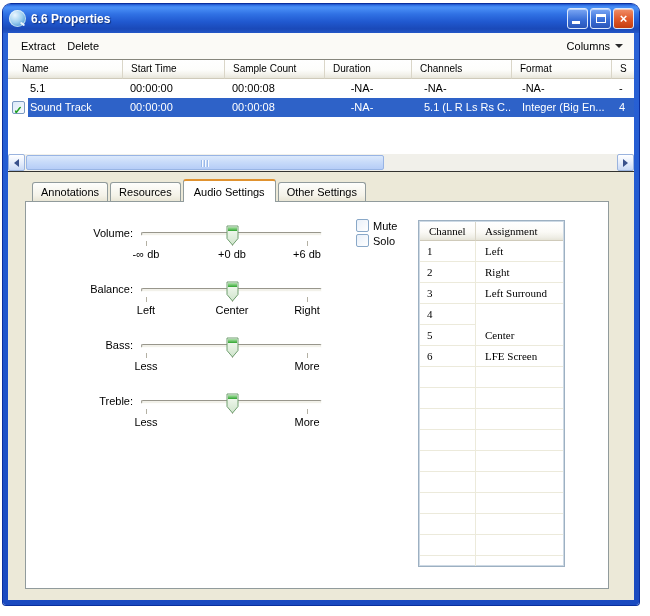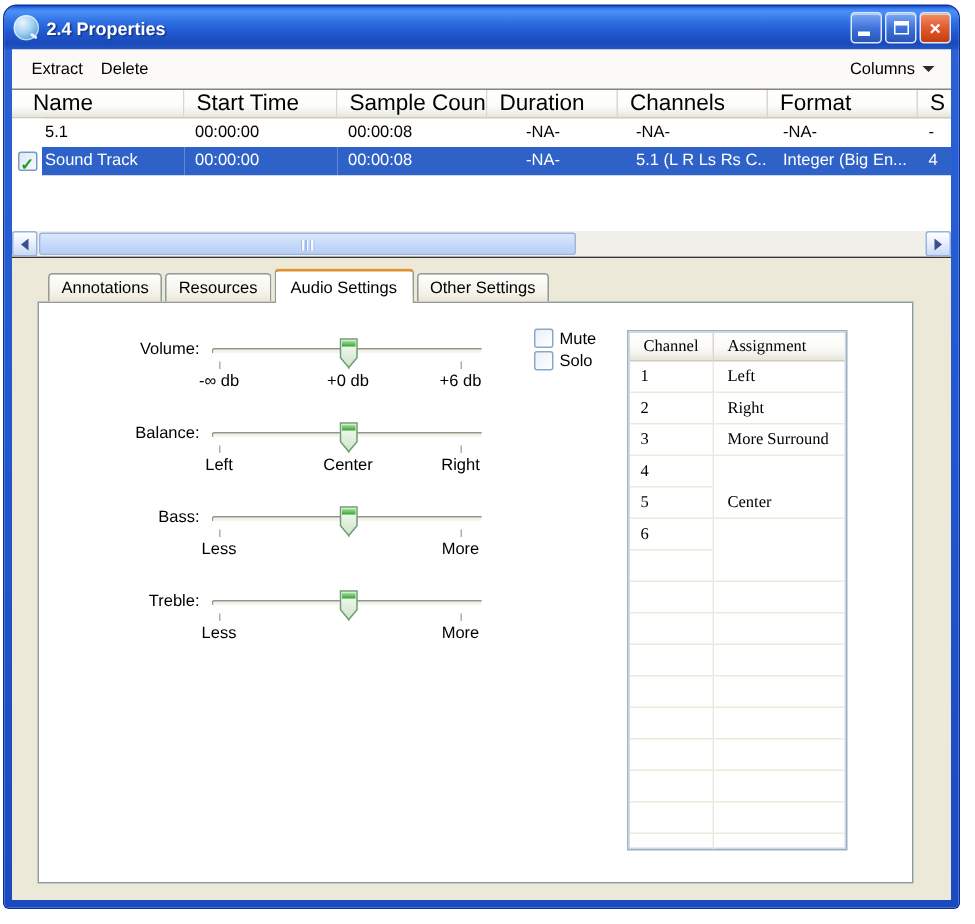--- a/index.html
+++ b/index.html
@@ -28,21 +28,21 @@
 
   .menubar { height:26px; background:#fbfaf6; display:flex; align-items:center; font-size:11px; color:#000; padding:0 7px; }
   .menu-item { padding:2px 6px; }
   .menubar .spacer { flex:1; }
   .columns-menu { display:flex; align-items:center; gap:5px; padding:2px 4px; }
   .chev-down { width:0; height:0; border-left:4px solid transparent; border-right:4px solid transparent; border-top:4px solid #2a2a2a; }
 
   
   .listbox { height:113px; background:#fff; border-top:1px solid #86867c; border-bottom:1px solid #33332f; display:flex; flex-direction:column; overflow:hidden; }
   .lheader { display:flex; height:19px; flex:none; }
-  .hcell { font-size:15px; color:#000; line-height:18px; padding-left:8px; overflow:hidden; white-space:nowrap;
+  .hcell { font-size:10px; color:#000; line-height:18px; padding-left:8px; overflow:hidden; white-space:nowrap;
            background:linear-gradient(180deg,#ffffff 0%,#fdfdfb 55%,#f2f1ea 82%,#e7e5da 100%);
            border-right:1px solid #dad6c8; border-bottom:1px solid #cfcaba; }
   .hcell.c0 { width:115px; padding-left:14px; }
   .hcell.c1 { width:102px; } .hcell.c2 { width:87px; } .hcell.c3 { width:100px; }
   .hcell.c4 { width:100px; } .hcell.c5 { width:100px; } .hcell.c6 { flex:1; border-right:none; }
   .lrow { display:flex; height:19px; flex:none; font-size:11px; align-items:stretch; }
   .lcell { line-height:19px; overflow:hidden; white-space:nowrap; }
   .cb-cell { width:20px; display:flex; align-items:center; justify-content:center; background:#fff; }
   .ncell { width:95px; padding-left:2px; }
   .tcell1 { width:102px; padding-left:7px; } .tcell2 { width:87px; padding-left:7px; }
@@ -110,21 +110,21 @@
     <linearGradient id="thumb-cap" x1="0" y1="0" x2="0" y2="1">
       <stop offset="0" stop-color="#aee2aa"></stop>
         <stop offset="1" stop-color="#2fa52f"></stop>
     </linearGradient>
   </defs>
 </svg>
 
 <div class="window">
   <div class="titlebar">
     <div class="qticon"></div>
-    <div class="title-text">2.4 Properties</div>
+    <div class="title-text">6.6 Properties</div>
     <div class="winbtns">
       <div class="wbtn">
           <div class="min-glyph"></div>
         </div>
       <div class="wbtn">
           <div class="max-glyph"></div>
         </div>
       <div class="wbtn close">
           <div class="x-glyph">×</div>
         </div>
@@ -273,31 +273,32 @@
             <div class="ct-row">
               <div class="ct-c1">1</div>
               <div class="ct-c2">Left</div>
             </div>
             <div class="ct-row">
               <div class="ct-c1">2</div>
               <div class="ct-c2">Right</div>
             </div>
             <div class="ct-row">
               <div class="ct-c1">3</div>
-              <div class="ct-c2">More Surround</div>
+              <div class="ct-c2">Left Surround</div>
             </div>
             <div class="ct-row">
               <div class="ct-c1">4</div>
             </div>
             <div class="ct-row">
               <div class="ct-c1">5</div>
               <div class="ct-c2">Center</div>
             </div>
             <div class="ct-row">
               <div class="ct-c1">6</div>
+              <div class="ct-c2">LFE Screen</div>
             </div>
           <div class="ct-row">
                 <div class="ct-c1"></div>
                 <div class="ct-c2"></div>
               </div>
               <div class="ct-row">
                 <div class="ct-c1"></div>
                 <div class="ct-c2"></div>
               </div>
               <div class="ct-row">

